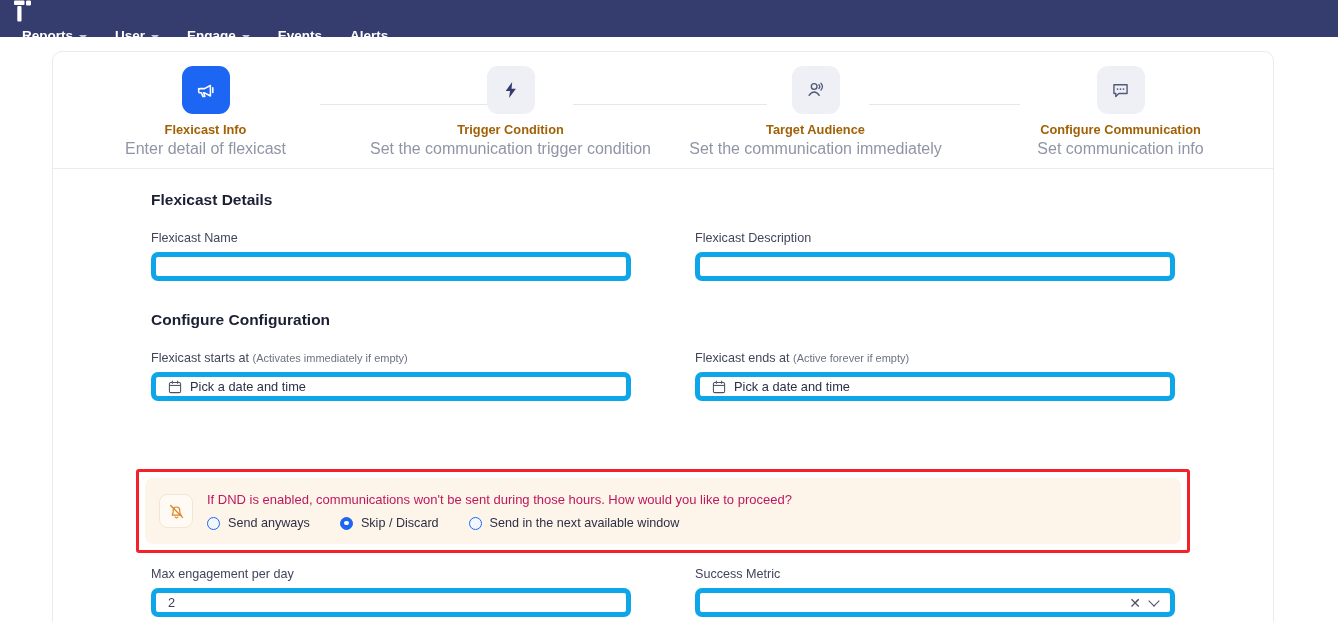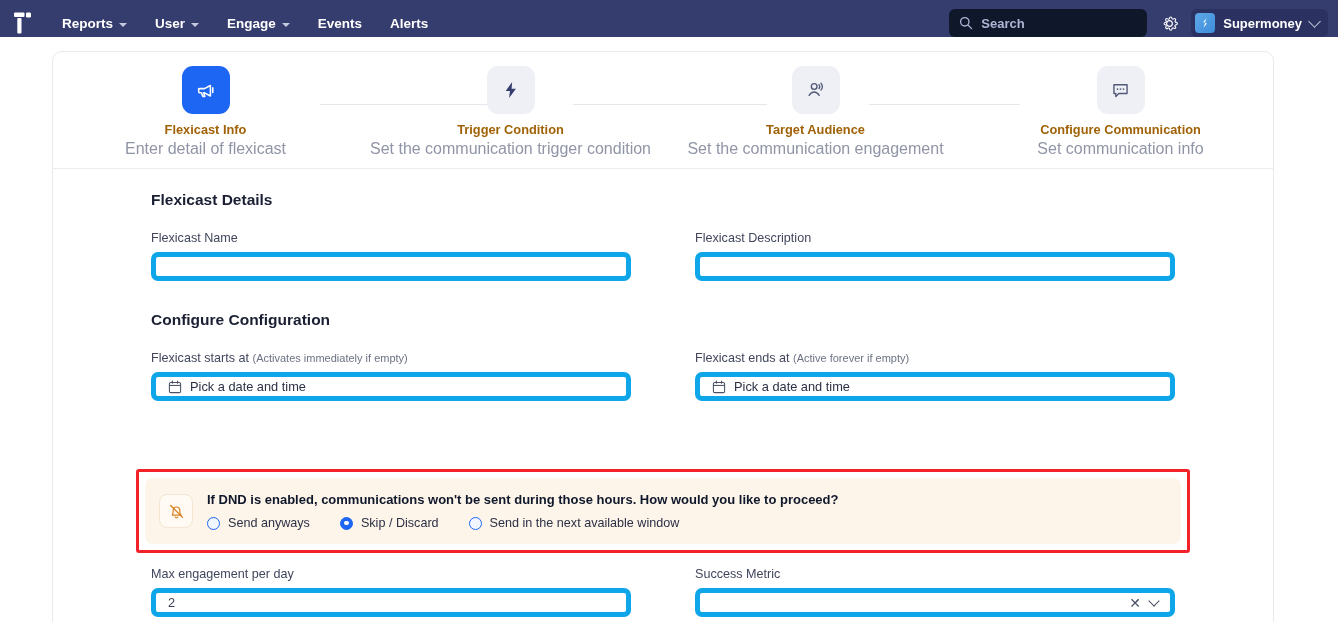--- a/index.html
+++ b/index.html
@@ -9,23 +9,24 @@
     background: #ffffff;
     font-family: "Liberation Sans", sans-serif;
     overflow: hidden;
   }
 
   
   .topnav {
     height: 37px;
     background: #353C6E;
     display: flex;
-    align-items: flex-end;
+    align-items: flex-start;
     padding: 0 10px 0 8px;
     position: relative;
+    flex-direction: column;
   }
   .logo-box {
     width: 28px; height: 28px;
     display: flex; align-items: center; justify-content: center;
     margin-right: 12px;
   }
   .nav-items { display: flex; align-items: center; gap: 0px; }
   .nav-item {
     color: #ffffff;
     font-size: 13.5px;
@@ -166,22 +167,23 @@
     padding: 22px 98px 0 98px;
   }
   .sec-title {
     font-size: 15.5px;
     font-weight: bold;
     color: #1b1f33;
     margin: 0 0 22px 0;
   }
   .row {
     display: flex;
-    gap: 64px;
+    gap: 48px;
     margin-bottom: 18px;
+    justify-content: space-between;
   }
   .field { width: 480px; }
   .flabel {
     font-size: 12.6px;
     color: #41465c;
     margin-bottom: 7px;
     display: block;
   }
   .flabel .hint {
     font-size: 11px;
@@ -248,22 +250,22 @@
     width: 34px; height: 34px;
     border-radius: 8px;
     background: #fffaf3;
     border: 1px solid #f5e6d2;
     display: flex; align-items: center; justify-content: center;
     flex: none;
   }
   .dnd-body { display: flex; flex-direction: column; gap: 9px; }
   .dnd-q {
     font-size: 13px;
-    font-weight: bold;
-    color: #0f172a;
+    font-weight: normal;
+    color: #be185d;
     text-align: right;
   }
   .radios { display: flex; align-items: center; gap: 30px; }
   .radio {
     display: flex; align-items: center; gap: 8px;
     cursor: pointer;
   }
   .rdot {
     width: 13px; height: 13px;
     border-radius: 50%;
@@ -389,21 +391,21 @@
       <div class="step">
         <div class="step-icon">
           <svg width="22" height="22" viewBox="0 0 24 24">
             <circle cx="10" cy="8.2" r="3.1" fill="none" stroke="#525a77" stroke-width="1.5"></circle>
             <path d="M4.5 17.8c1.6-2.4 3.4-3.6 5.5-3.6s3.9 1.2 5.5 3.6" fill="none" stroke="#525a77" stroke-width="1.5" stroke-linecap="round"></path>
             <path d="M15.2 6.1a3.4 3.4 0 010 4.4" fill="none" stroke="#525a77" stroke-width="1.4" stroke-linecap="round"></path>
             <path d="M17.4 4.6a5.6 5.6 0 010 7.4" fill="none" stroke="#525a77" stroke-width="1.4" stroke-linecap="round"></path>
           </svg>
         </div>
         <div class="step-title">Target Audience</div>
-        <div class="step-sub">Set the communication engagement</div>
+        <div class="step-sub">Set the communication immediately</div>
       </div>
 
       <div class="step">
         <div class="step-icon">
           <svg width="21" height="21" viewBox="0 0 24 24">
             <path d="M4.5 5.5h15v10h-9.4L6.6 19v-3.5H4.5z" fill="none" stroke="#525a77" stroke-width="1.6" stroke-linejoin="round"></path>
             <circle cx="8.6" cy="10.4" r="1" fill="#525a77"></circle>
             <circle cx="12" cy="10.4" r="1" fill="#525a77"></circle>
             <circle cx="15.4" cy="10.4" r="1" fill="#525a77"></circle>
           </svg>

